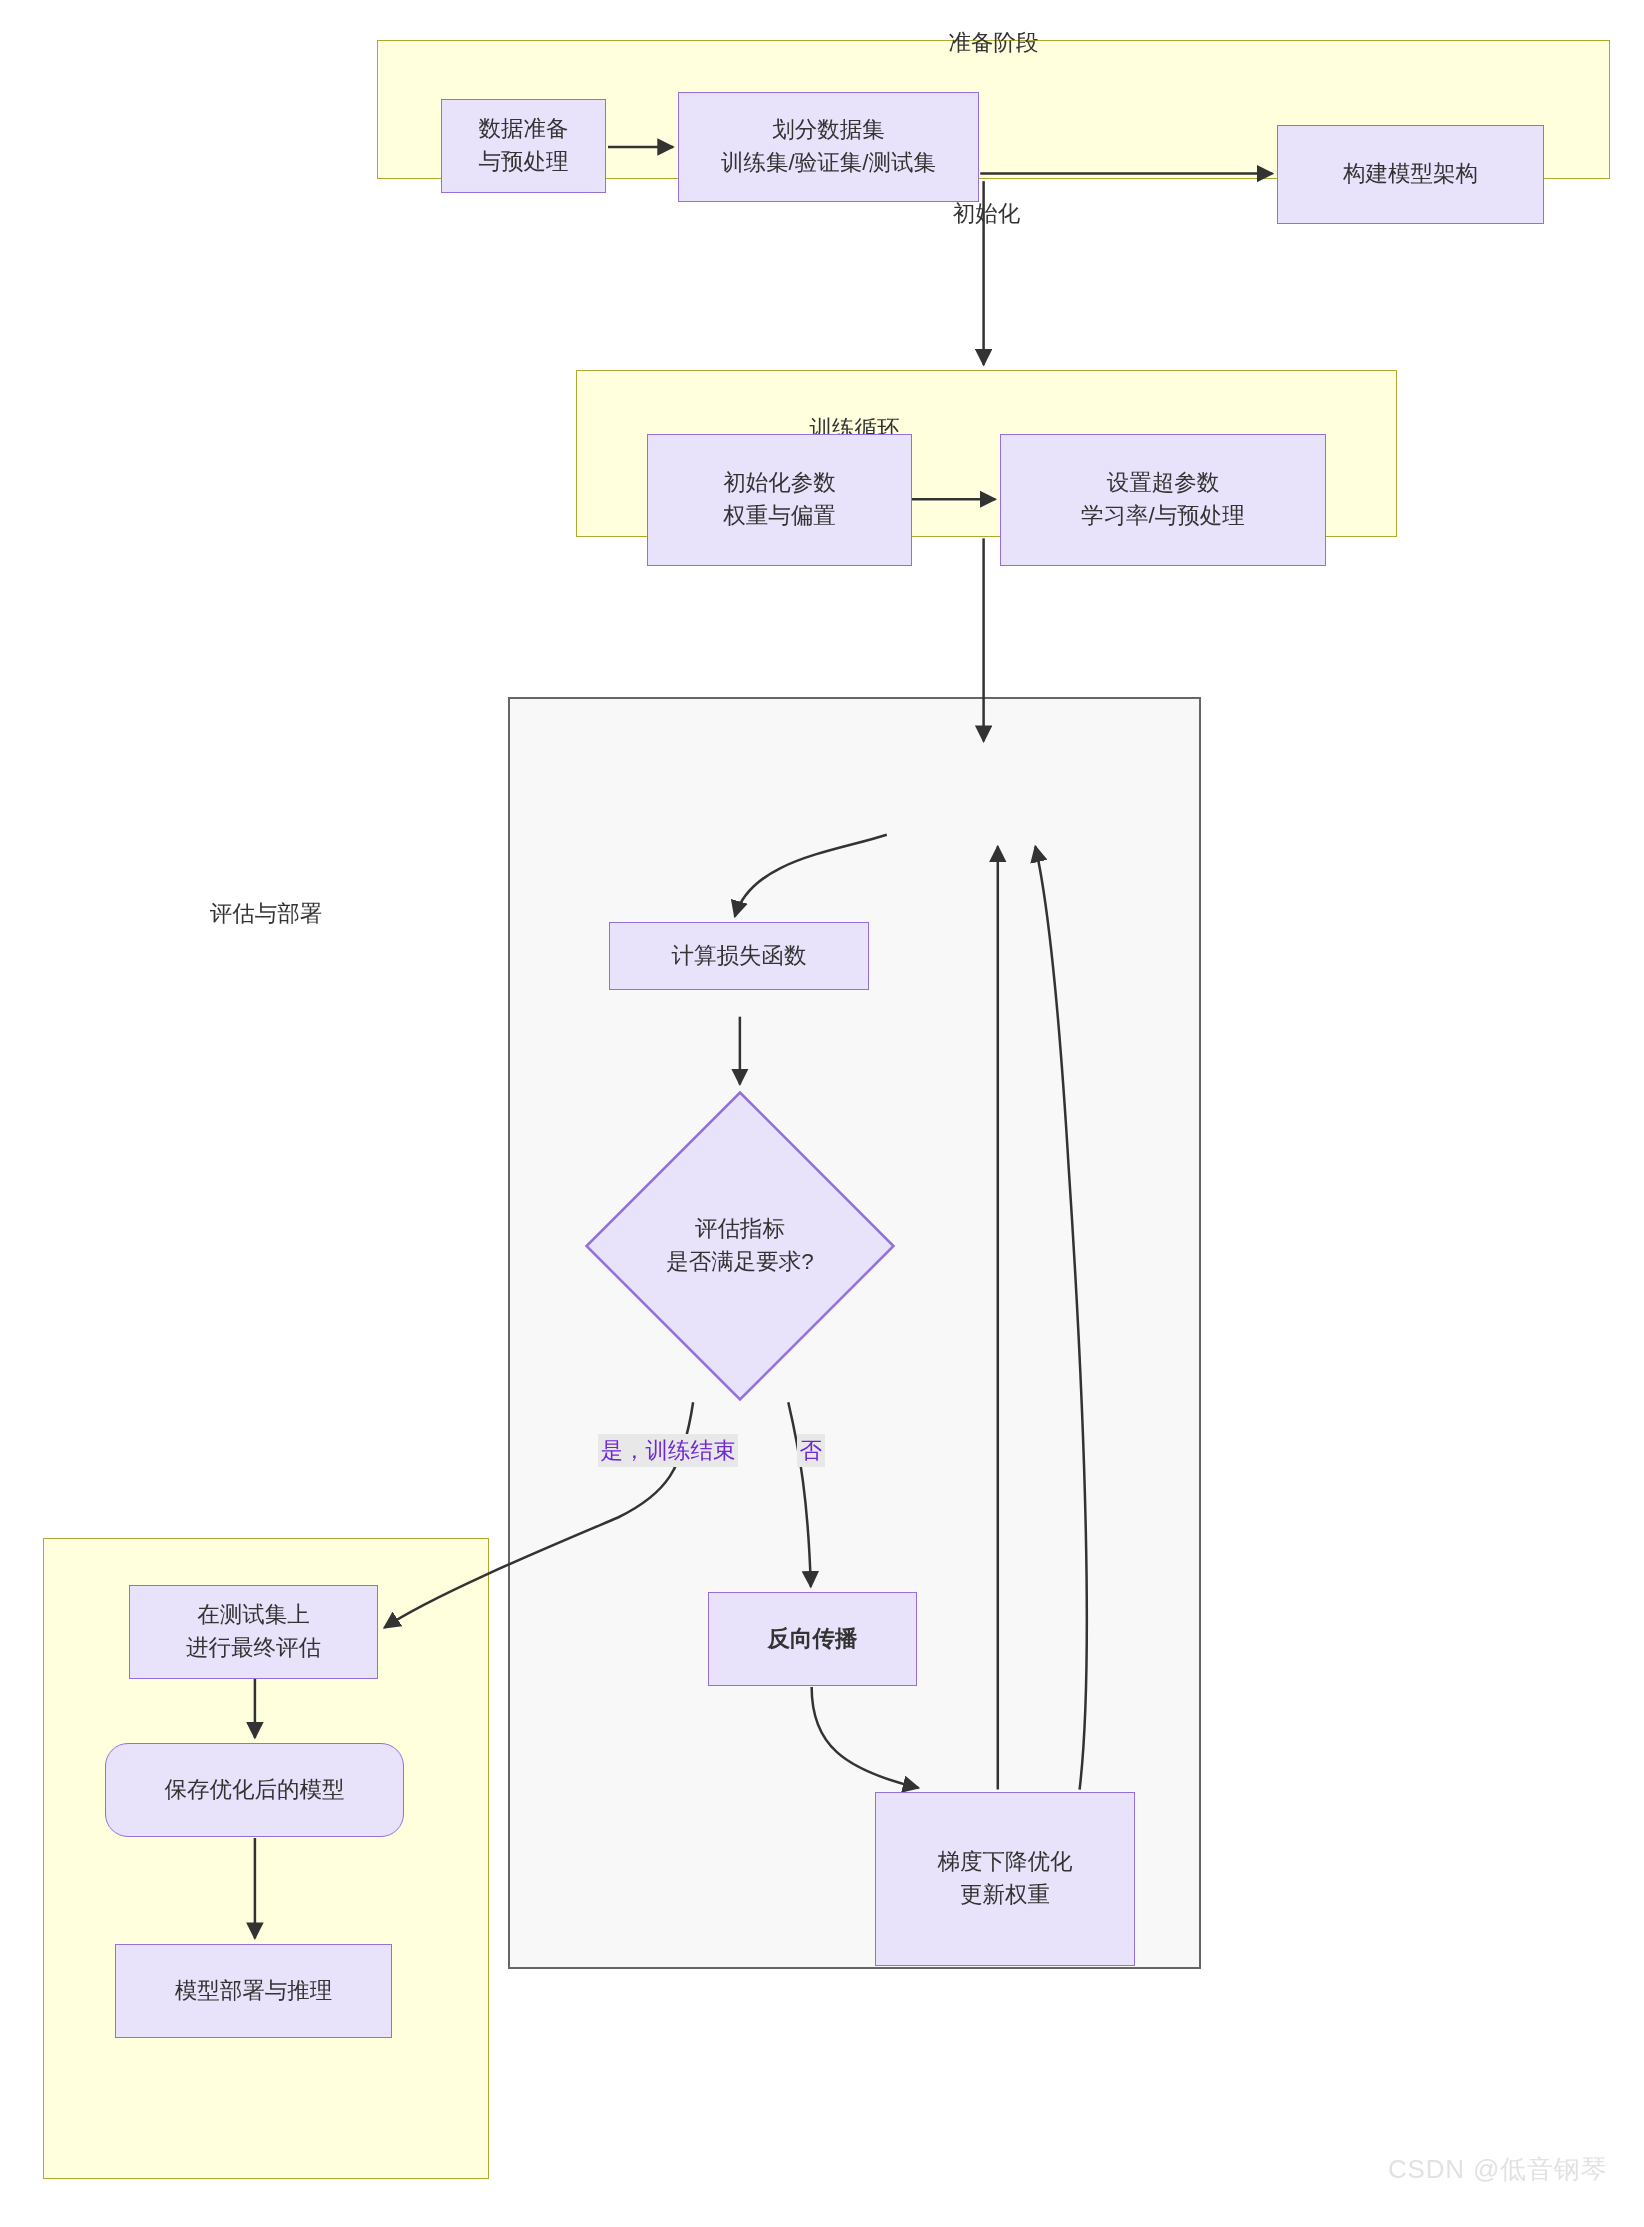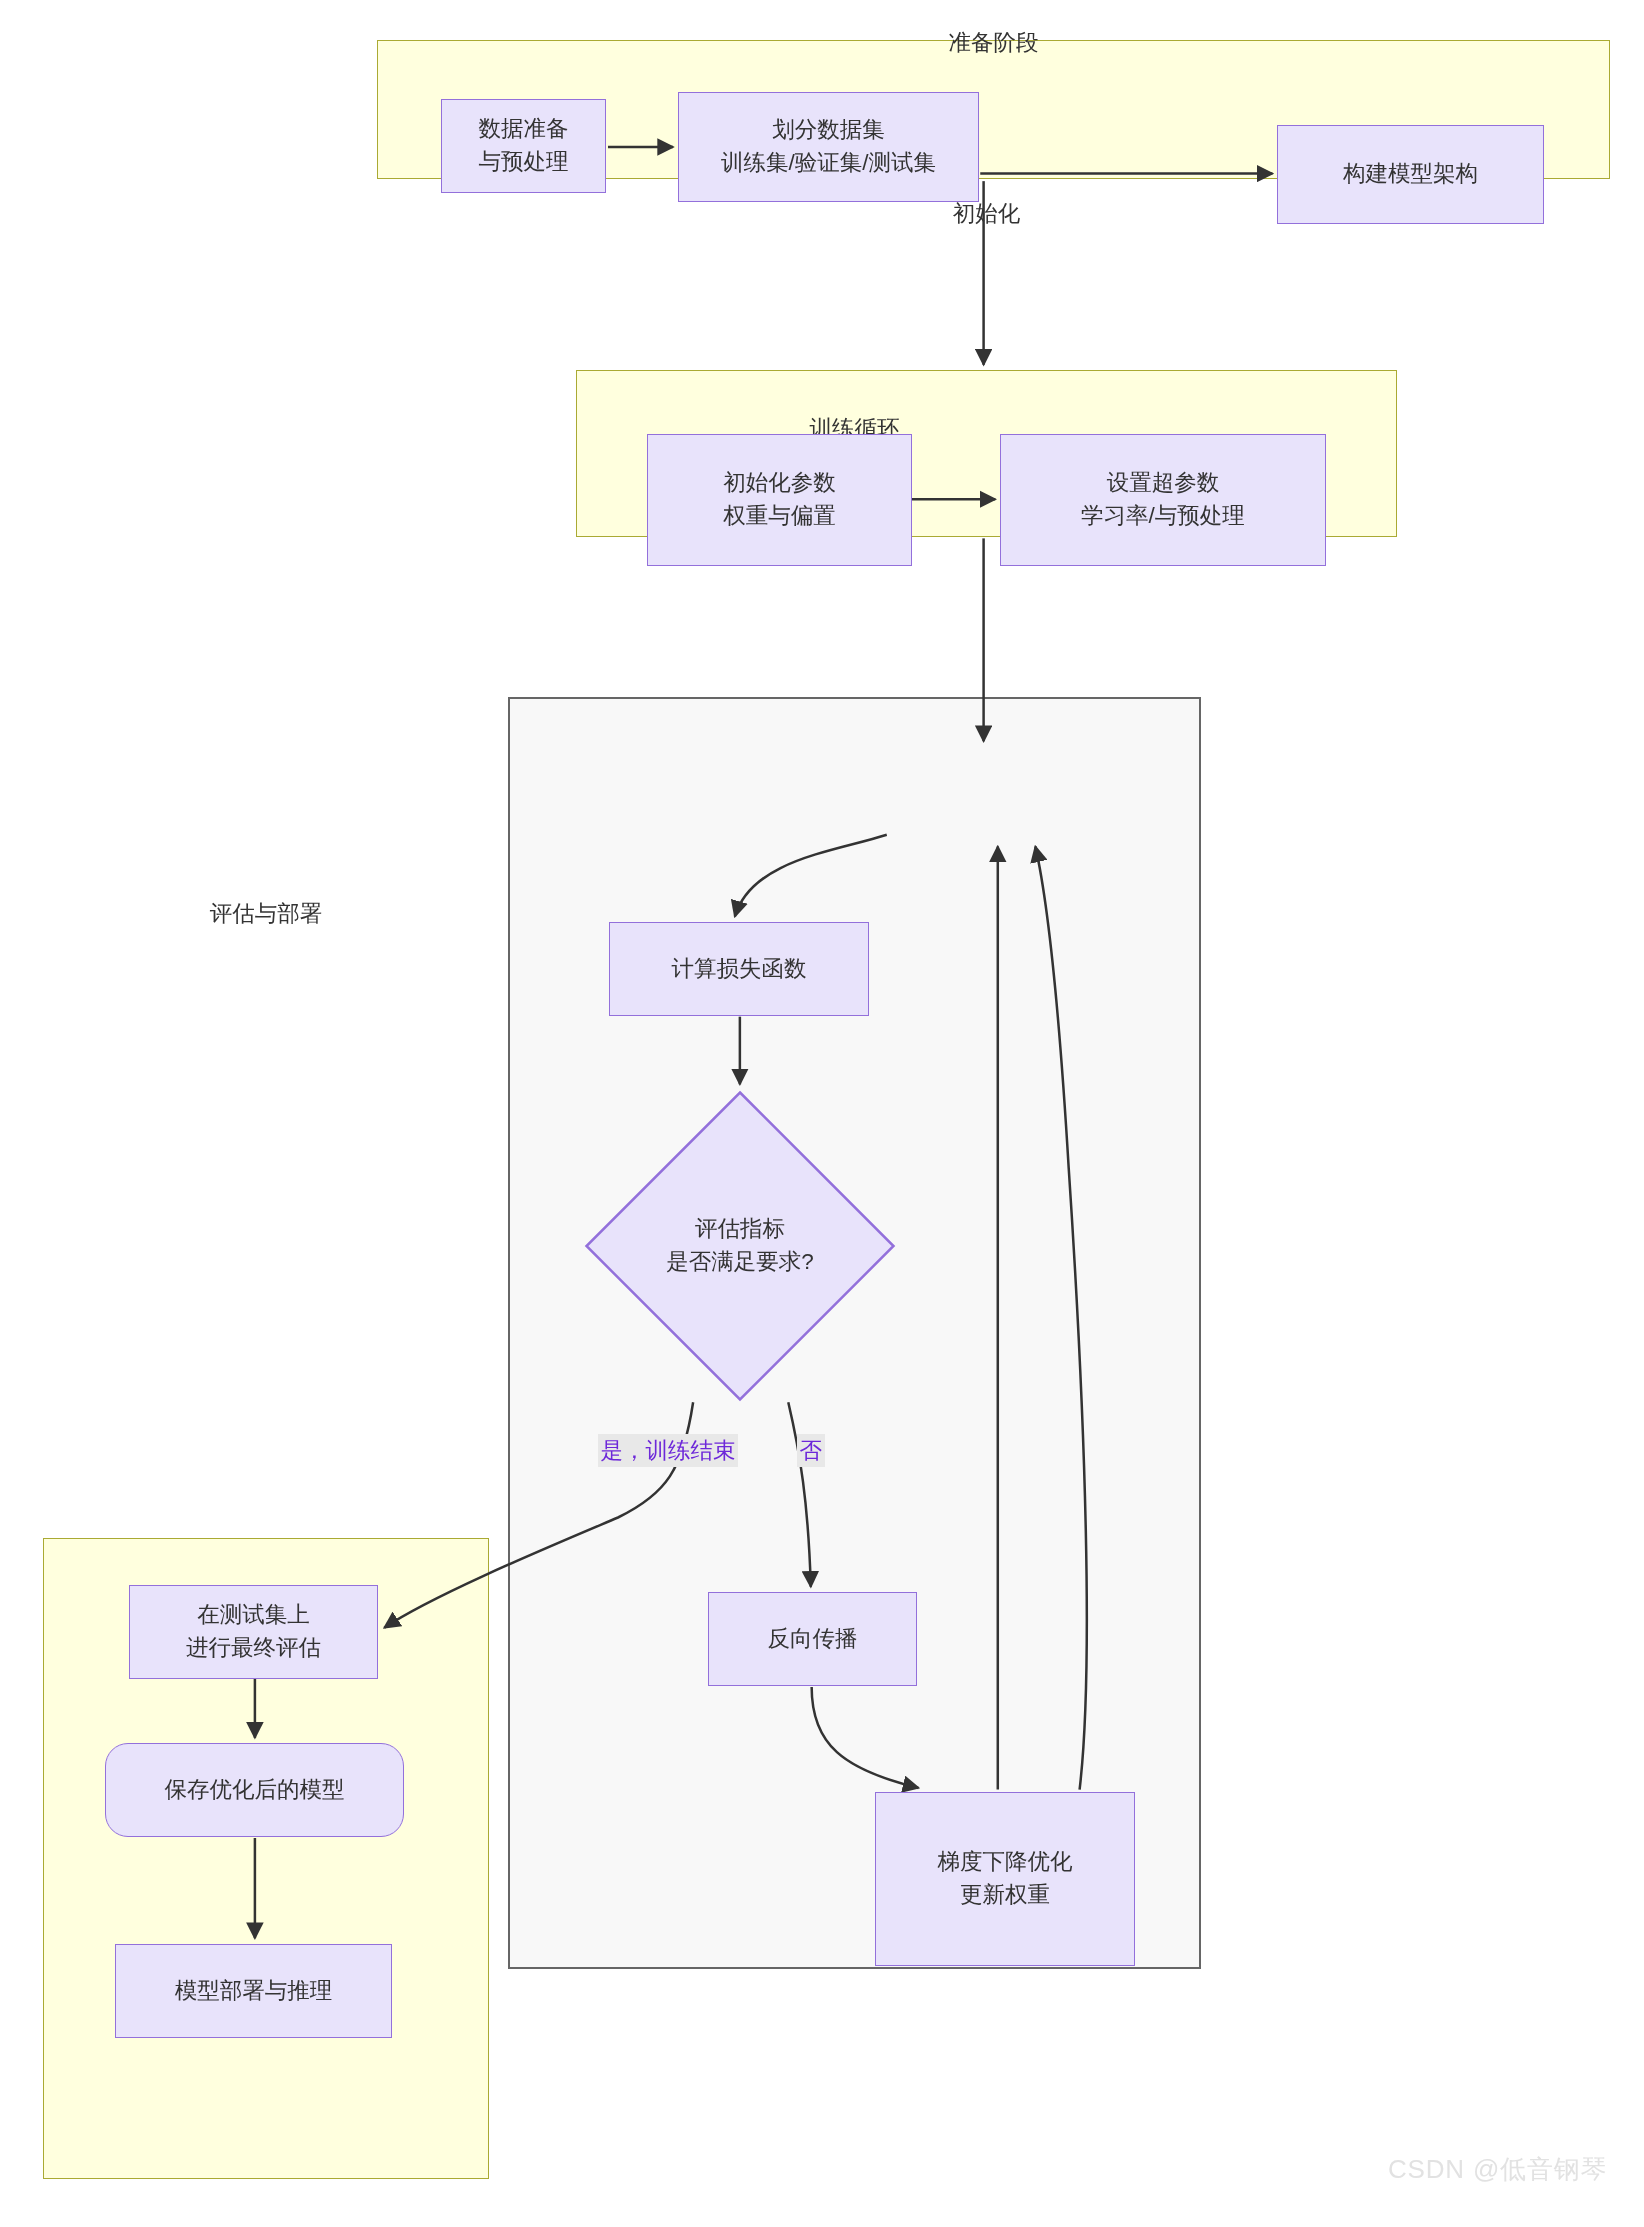--- a/index.html
+++ b/index.html
@@ -144,37 +144,37 @@
     <span>初始化参数</span>
     <span>权重与偏置</span>
   </div>
 
   <div class="node" style="left:1000px; top:434px; width:326px; height:132px;">
     <span>设置超参数</span>
     <span>学习率/与预处理</span>
   </div>
 
 
-  <div class="node" style="left:609px; top:922px; width:260px; height:94px;">
+  <div class="node" style="left:609px; top:922px; width:260px; height:68px;">
     <span>计算损失函数</span>
   </div>
 
   <div style="position:absolute; left:584px; top:1090px; width:312px; height:312px;">
     <svg viewBox="0 0 374 374" style="position:absolute;left:0;top:0;width:312px;height:312px;" xmlns="http://www.w3.org/2000/svg">
       <polygon points="187,3 371,187 187,371 3,187" fill="#e8e3fb" stroke="#9370db" stroke-width="3"></polygon>
     </svg>
     <div style="position:absolute;left:0;top:0;width:312px;height:312px;display:flex;
                 flex-direction:column;align-items:center;justify-content:center;
                 font-size:22.5px;line-height:1.45;color:#333;white-space:nowrap;">
       <span>评估指标</span>
       <span>是否满足要求?</span>
     </div>
   </div>
 
-  <div class="node" style="left:708px; top:1592px; width:209px; height:94px;">
+  <div class="node" style="left:708px; top:1592px; width:209px; height:94px;font-weight:bold;">
     <span>反向传播</span>
   </div>
 
   <div class="node" style="left:875px; top:1792px; width:260px; height:174px;">
     <span>梯度下降优化</span>
     <span>更新权重</span>
   </div>
 
   <div class="node" style="left:129px; top:1585px; width:249px; height:94px;">
     <span>在测试集上</span>

